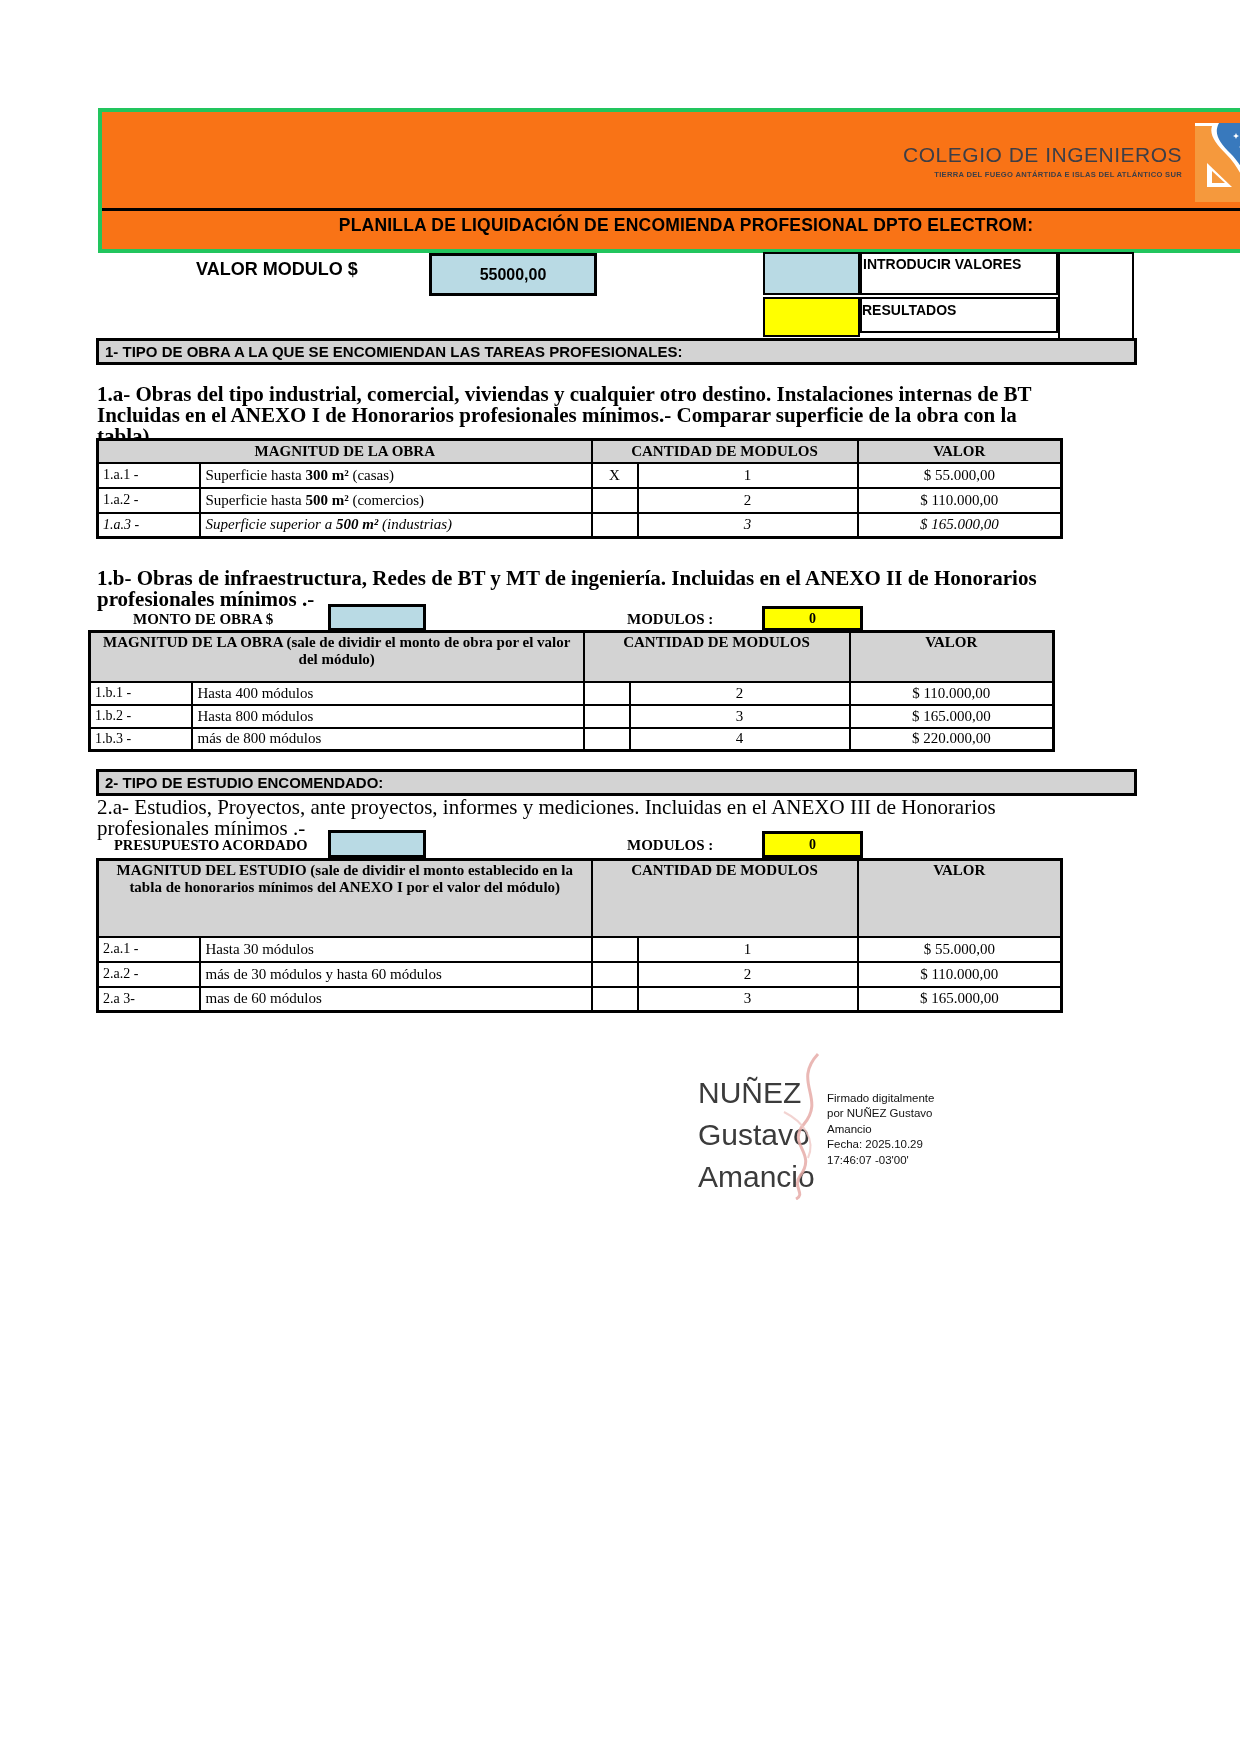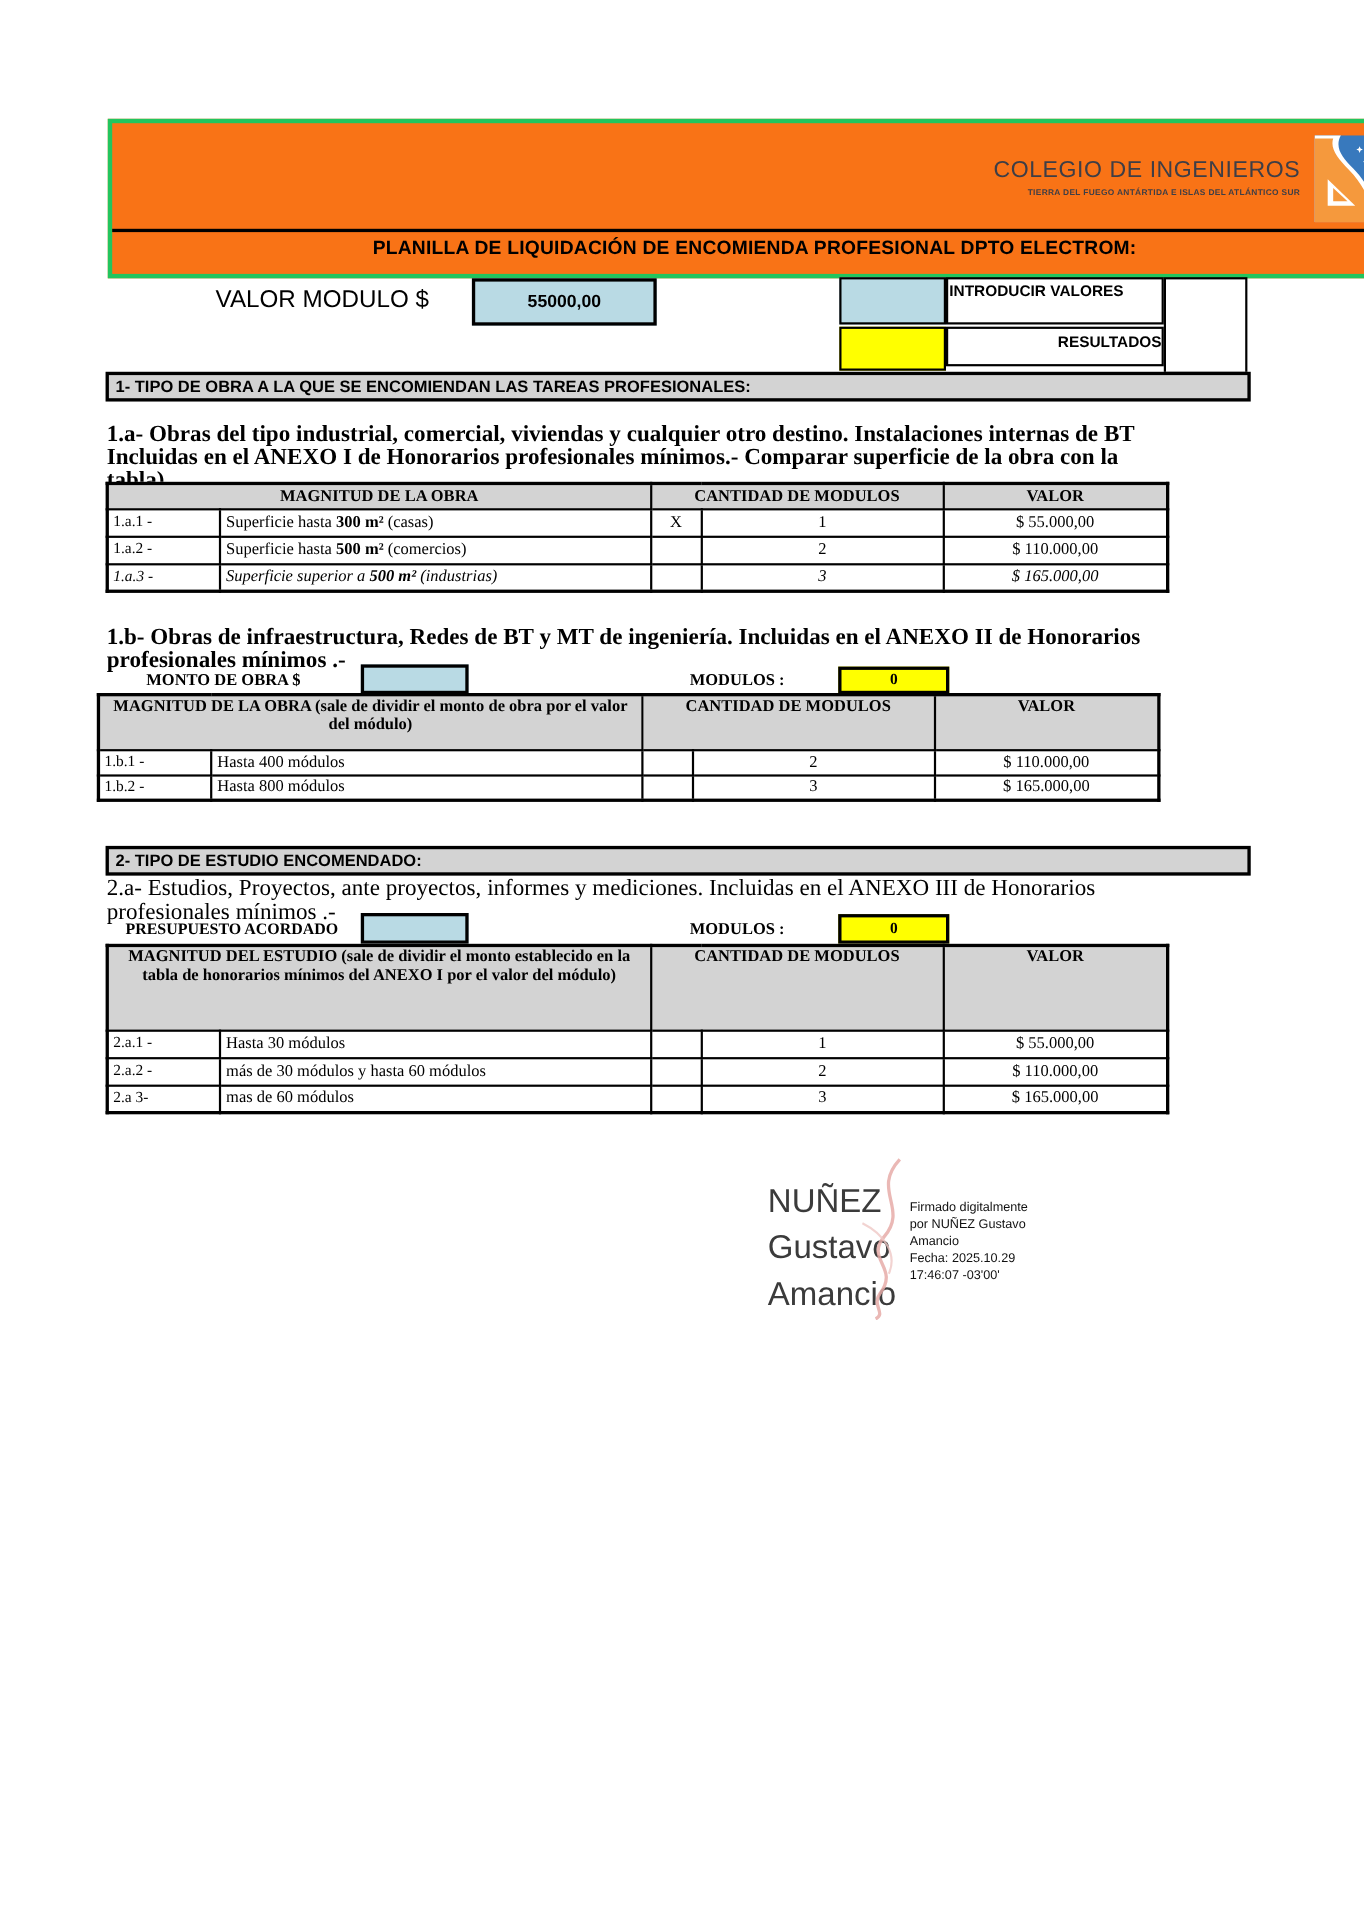--- a/index.html
+++ b/index.html
@@ -12,29 +12,29 @@
   .header-box { left:98px; top:108px; width:1176px; height:145px; border:4px solid #22c55e; background:#f97316; }
   .brand-text { position:absolute; right:88px; top:30px; text-align:right; color:#3e3e46; }
   .brand-name { font-size:21px; font-weight:400; letter-spacing:0.5px; line-height:26px; }
   .brand-tagline { font-size:7.6px; font-weight:700; letter-spacing:0.3px; margin-top:2px; }
   .logo { position:absolute; right:3px; top:11px; width:72px; height:79px; }
   .header-divider { position:absolute; left:0; right:0; top:96px; border-top:3px solid #000; }
   .page-title { position:absolute; left:0; right:0; top:103px; text-align:center;
                 font-size:17.5px; font-weight:700; letter-spacing:0.2px; }
 
   
-  .valor-label { left:196px; top:259px; font-size:22px; font-weight:400; }
+  .valor-label { left:196px; top:259px; font-size:18px; font-weight:700; }
   .valor-input { left:429px; top:253px; width:168px; height:43px; background:#b9dae4; border:3px solid #000;
                  display:flex; align-items:center; justify-content:center; font-size:16px; font-weight:700; }
   .legend-blue  { left:763px; top:252px; width:97px; height:43px; background:#b9dae4; border:2px solid #000; }
   .legend-intro { left:860px; top:252px; width:198px; height:43px; border:2px solid #000;
                   font-size:14px; font-weight:700; padding:2px 1px; }
   .legend-yellow{ left:763px; top:297px; width:97px; height:40px; background:#ffff00; border:2px solid #000; }
   .legend-result{ left:860px; top:297px; width:198px; height:36px; border:2px solid #000;
-                  font-size:14px; font-weight:700; text-align:right; padding-top:3px; }
+                  font-size:14px; font-weight:700; text-align:left; padding-top:3px; }
   .legend-spacer{ left:1058px; top:252px; width:76px; height:88px; border:2px solid #000; }
 
   
   .section-bar { left:96px; top:0; width:1041px; height:27px; background:#d3d3d3; border:3px solid #000;
                  font-size:15px; font-weight:700; padding:2px 6px; }
   .bar1 { top:338px; }
   .bar2 { top:769px; }
 
   
   .para { font-family:"Liberation Serif", serif; font-size:21px; line-height:21px; }
@@ -178,20 +178,27 @@
         <td class="num">2</td>
         <td class="val">$ 110.000,00</td>
       </tr>
       <tr style="height:23px;">
         <td class="code">1.b.2 -</td>
         <td class="desc">Hasta 800 módulos</td>
         <td class="mark"></td>
         <td class="num">3</td>
         <td class="val">$ 165.000,00</td>
       </tr>
+      <tr style="height:23px;">
+        <td class="code">1.b.3 -</td>
+        <td class="desc">más de 800 módulos</td>
+        <td class="mark"></td>
+        <td class="num">4</td>
+        <td class="val">$ 220.000,00</td>
+      </tr>
     </tbody>
   </table>
 
   <div class="abs section-bar bar2">2-  TIPO DE ESTUDIO ENCOMENDADO:</div>
 
   <div class="abs para para-2a">2.a- Estudios, Proyectos, ante proyectos, informes y mediciones. Incluidas en el ANEXO III de Honorarios profesionales mínimos  .-</div>
 
   <div class="abs ser-label" style="left:114px; top:837px; font-size:14.5px;">PRESUPUESTO ACORDADO</div>
   <div class="abs box-blue" style="left:328px; top:830px; width:98px; height:28px;"></div>
   <div class="abs ser-label" style="left:627px; top:837px;">MODULOS :</div>

